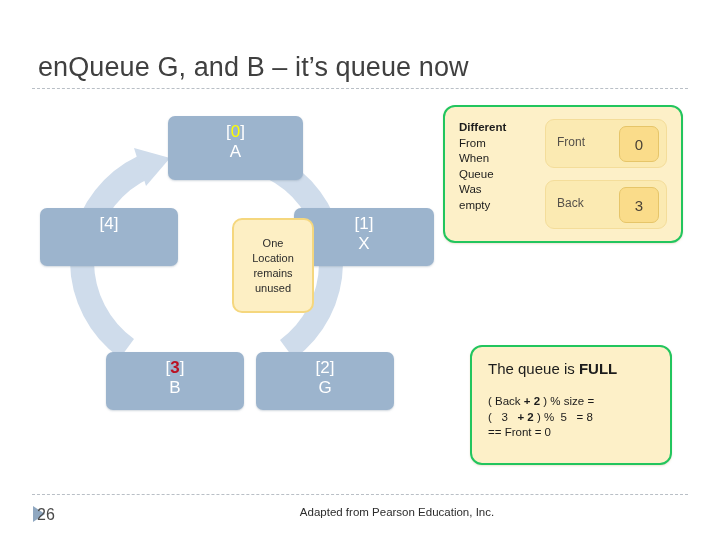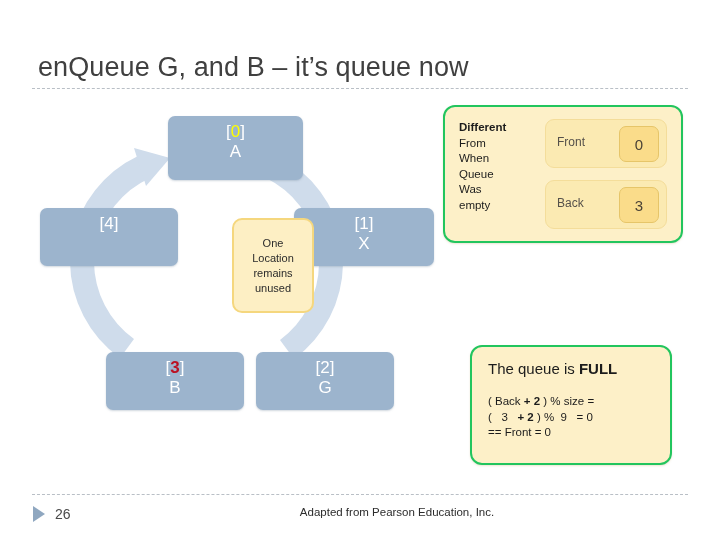--- a/index.html
+++ b/index.html
@@ -202,23 +202,23 @@
     left: 33px;
     top: 506px;
     width: 0;
     height: 0;
     border-left: 12px solid #8fa7c0;
     border-top: 8px solid transparent;
     border-bottom: 8px solid transparent;
   }
   #page-number {
     position: absolute;
-    left: 55px;
+    left: 37px;
     top: 506px;
-    font-size: 14px;
+    font-size: 16px;
     color: #4a4a4a;
   }
   #footer-credit {
     position: absolute;
     left: 0;
     top: 506px;
     width: 720px;
     text-align: center;
     font-size: 11.5px;
     color: #2c2c2c;
@@ -300,20 +300,20 @@
 
   <div class="pointer-row" id="pointer-back">
     <span class="pointer-label">Back</span>
     <span class="pointer-value">3</span>
   </div>
 </div>
 
 <div class="callout" id="callout-full">
   <div id="full-heading"><span>The queue is </span><span class="bold-word">FULL</span></div>
   <div id="full-formula"><span>( Back </span><span class="bold-word">+ 2</span><span> ) % size =</span>
-<span>(   3   </span><span class="bold-word">+ 2</span><span> ) %  9   = 0</span>
+<span>(   3   </span><span class="bold-word">+ 2</span><span> ) %  5   = 8</span>
 <span>== Front = 0</span></div>
 </div>
 
 <div id="footer-rule"></div>
 <div id="footer-triangle"></div>
 <div id="page-number">26</div>
 <div id="footer-credit">Adapted from Pearson Education, Inc.</div>
 
 </body></html>

